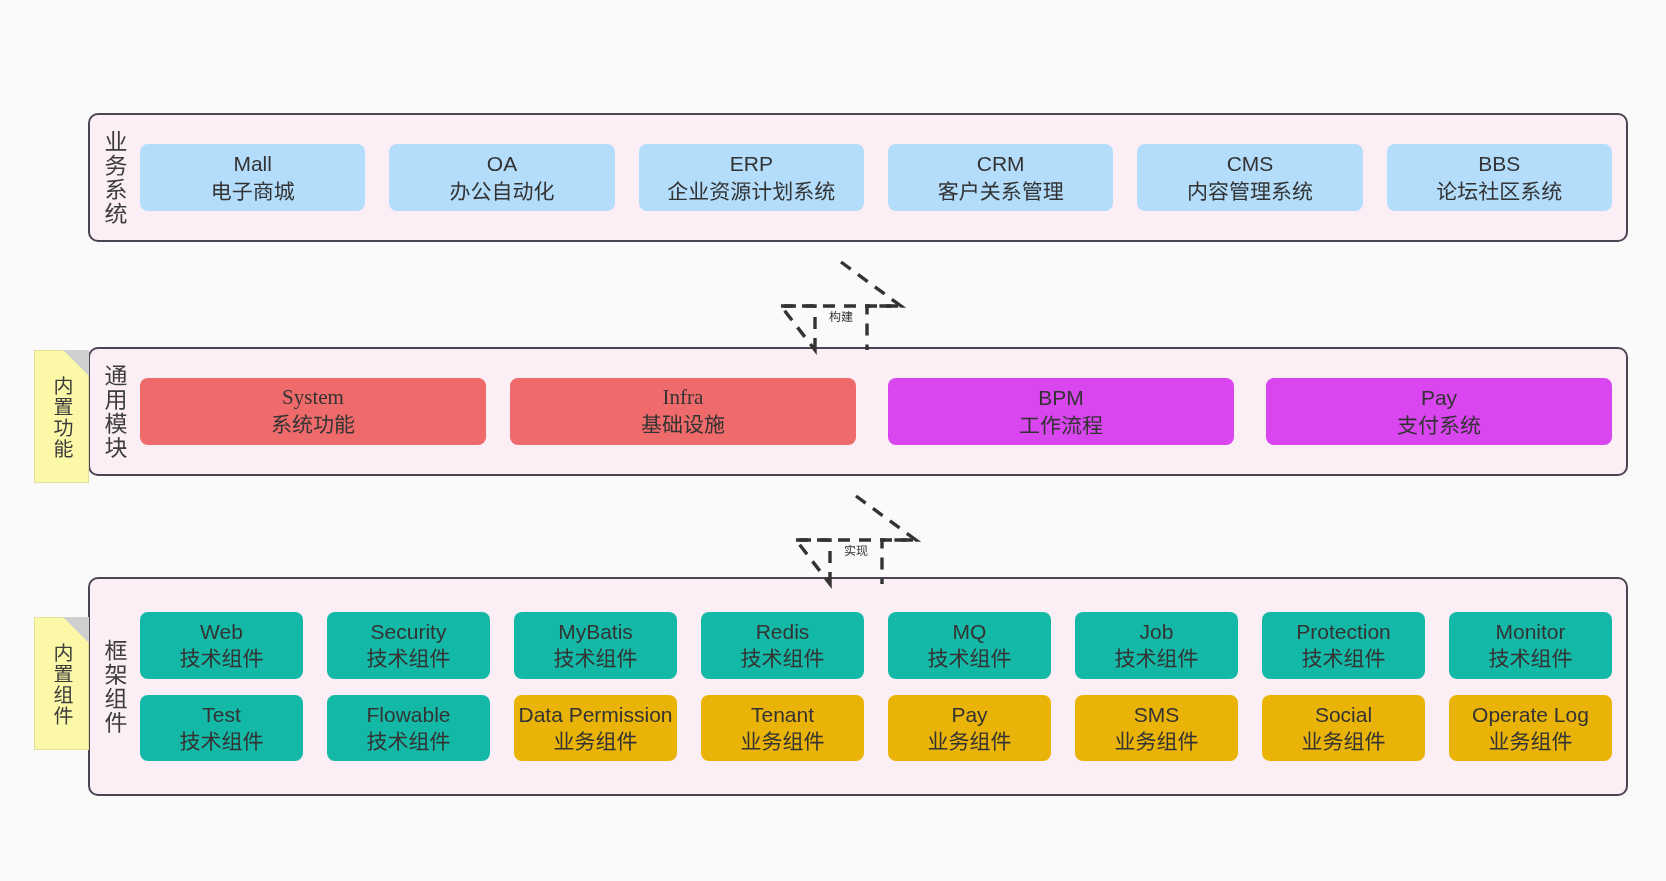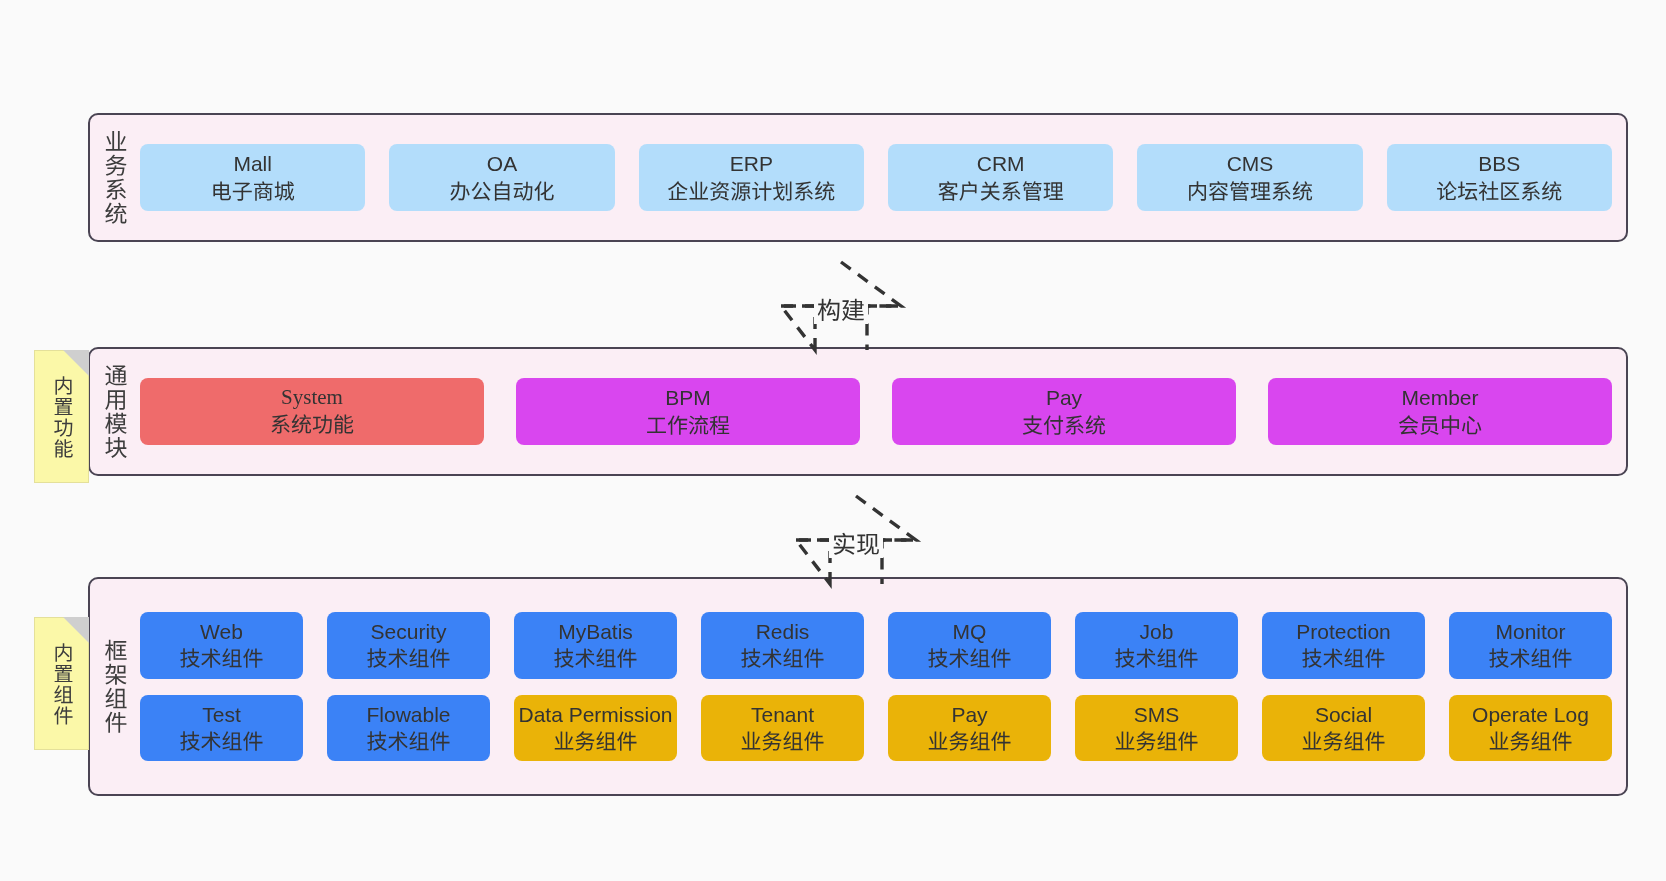--- a/index.html
+++ b/index.html
@@ -76,21 +76,21 @@
     padding: 6px 4px;
     box-sizing: border-box;
   }
   .card .card-name { display: block; }
   .card .card-sub  { display: block; }
 
   
   .c-blue        { background: #b3ddfb; }
   .c-red         { background: #ef6b6b; font-family: Liberation Serif, serif; }
   .c-pink        { background: #d946ef; margin-left: 8px; }
-  .c-green       { background: #3b82f6; }
+  .c-green       { background: #14b8a6; }
   .c-lightgreen  { background: #eab308; }
 
   
   .tab {
     position: absolute;
     box-sizing: border-box;
     background: #fbf8a8;
     border: 1px solid #e4e09a;
     display: flex;
     align-items: center;
@@ -121,21 +121,21 @@
     z-index: 2;
   }
   .connector svg { display: block; overflow: visible; }
   .connector .conn-label {
     position: absolute;
     left: 50%;
     transform: translateX(-50%);
     bottom: 2px;
     background: #fafafa;
     padding: 0 3px;
-    font-size: 24px;
+    font-size: 12px;
     line-height: 1.1;
     color: #333333;
     white-space: nowrap;
   }
 </style>
 </head>
 <body>
 
 <div id="canvas">
 
@@ -184,31 +184,31 @@
   </div>
 
   <div class="layer" id="layer-common" style="left:88px; top:347px; width:1540px; height:129px;">
     <div class="layer-title">通用模块</div>
     <div class="layer-body">
       <div class="card-row">
         <div class="card c-red">
           <span class="card-name">System</span>
           <span class="card-sub">系统功能</span>
         </div>
+        <div class="card c-red">
+          <span class="card-name">Infra</span>
+          <span class="card-sub">基础设施</span>
+        </div>
         <div class="card c-pink">
           <span class="card-name">BPM</span>
           <span class="card-sub">工作流程</span>
         </div>
         <div class="card c-pink">
           <span class="card-name">Pay</span>
           <span class="card-sub">支付系统</span>
-        </div>
-        <div class="card c-pink">
-          <span class="card-name">Member</span>
-          <span class="card-sub">会员中心</span>
         </div>
       </div>
     </div>
   </div>
 
   <div class="connector" id="conn-realize" style="left:770px; top:492px; width:172px; height:92px;text-align:center;">
     <svg width="172" height="92" viewBox="0 0 172 92" aria-hidden="true">
       <path d="M86 4 L146 48 L112 48 L112 92 M60 92 L60 48 L26 48 Z" fill="none" stroke="#333333" stroke-width="3.4" stroke-dasharray="12 9" stroke-linecap="butt" stroke-linejoin="miter"></path>
       <path d="M26 48 L146 48" fill="none" stroke="#333333" stroke-width="3.4" stroke-dasharray="12 9"></path>
     </svg>

